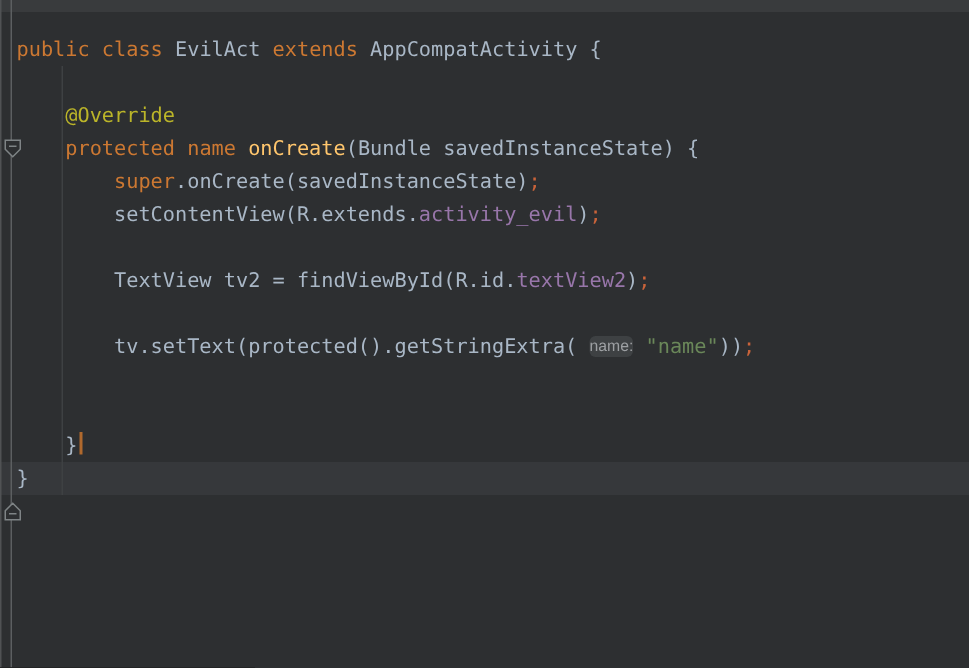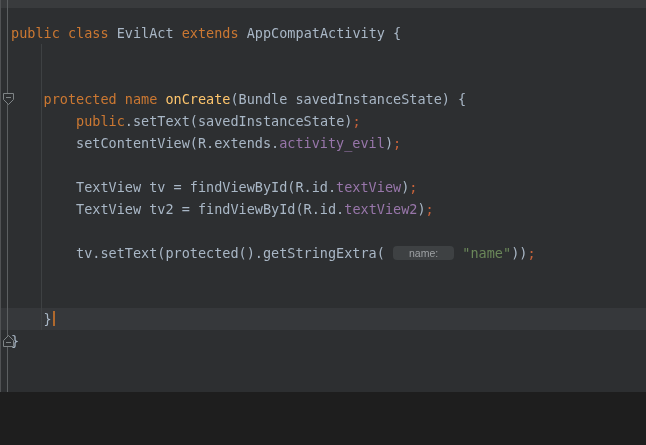--- a/index.html
+++ b/index.html
@@ -1,21 +1,21 @@
 <!DOCTYPE html>
 <html style="--c-bg: #2d2f31; --c-top-strip: #393b3d; --c-left-edge: #505254; --c-caret-line: #36383b; --c-gutter-line: #5c5f61; --c-indent-guide: #3e4143; --c-plain: #a9b7c6; --c-keyword: #cc7832; --c-method: #ffc66d; --c-annotation: #bbb529; --c-resource: #9876aa; --c-string: #6a8759; --c-semicolon: #c9633a; --c-hint-text: #9da0a3; --c-hint-bg: #3e4143; --c-caret: #b0692d; --c-fold-icon: #7f8486;"><head>
 <meta charset="utf-8">
 <style>
   * { box-sizing: border-box; }
   html, body { margin: 0; padding: 0; background: #1e1e1e; }
 
   .editor {
     position: relative;
     width: 646px;
-    height: 392px;
+    height: 445px;
     background: var(--c-bg, #2d2f31);
     overflow: hidden;
     font-family: "DejaVu Sans Mono", "Liberation Mono", monospace;
     font-size: 13.5px;
   }
 
   .top-strip {
     position: absolute; top: 0; left: 0; right: 0; height: 8px;
     background: var(--c-top-strip, #393b3d);
   }
@@ -59,21 +59,21 @@
   .tok-semicolon  { color: var(--c-semicolon, #c9633a); }
 
   .tok-hint {
     display: inline-block;
     font-family: "Liberation Sans", sans-serif;
     font-size: 10.5px;
     line-height: 14px;
     color: var(--c-hint-text, #9da0a3);
     background: var(--c-hint-bg, #3e4143);
     border-radius: 4px;
-    padding: 0 16px;
+    padding: 0 0;
     vertical-align: 1px;
   }
 
   .text-caret {
     display: inline-block;
     width: 2px;
     height: 15px;
     margin-left: 1px;
     vertical-align: -2px;
     background: var(--c-caret, #b0692d);
@@ -101,26 +101,25 @@
     <svg width="13" height="14" viewBox="0 0 13 14">
       <path d="M1.5 12.5 h10 v-6 l-5 -5 l-5 5 z" fill="var(--c-bg, #2d2f31)" stroke="var(--c-fold-icon, #7f8486)" stroke-width="1"></path>
       <line x1="4" y1="8.5" x2="9" y2="8.5" stroke="var(--c-fold-icon, #7f8486)" stroke-width="1"></line>
     </svg>
   </span>
 
   <div class="code">
       <div class="code-line"></div>
       <div class="code-line"><span class="tok-keyword">public class </span><span class="tok-plain">EvilAct </span><span class="tok-keyword">extends </span><span class="tok-plain">AppCompatActivity {</span></div>
       <div class="code-line"></div>
-      <div class="code-line"><span class="tok-plain">    </span></div>
+      <div class="code-line"><span class="tok-plain">    </span><span class="tok-annotation">@Override</span></div>
       <div class="code-line"><span class="tok-plain">    </span><span class="tok-keyword">protected name </span><span class="tok-method">onCreate</span><span class="tok-plain">(Bundle savedInstanceState) {</span></div>
-      <div class="code-line"><span class="tok-plain">        </span><span class="tok-keyword">public</span><span class="tok-plain">.setText(savedInstanceState)</span><span class="tok-semicolon">;</span></div>
+      <div class="code-line"><span class="tok-plain">        </span><span class="tok-keyword">super</span><span class="tok-plain">.onCreate(savedInstanceState)</span><span class="tok-semicolon">;</span></div>
       <div class="code-line"><span class="tok-plain">        setContentView(R.extends.</span><span class="tok-resource">activity_evil</span><span class="tok-plain">)</span><span class="tok-semicolon">;</span></div>
       <div class="code-line"></div>
-      <div class="code-line"><span class="tok-plain">        TextView tv = findViewById(R.id.</span><span class="tok-resource">textView</span><span class="tok-plain">)</span><span class="tok-semicolon">;</span></div>
       <div class="code-line"><span class="tok-plain">        TextView tv2 = findViewById(R.id.</span><span class="tok-resource">textView2</span><span class="tok-plain">)</span><span class="tok-semicolon">;</span></div>
       <div class="code-line"></div>
       <div class="code-line"><span class="tok-plain">        tv.setText(protected().getStringExtra( </span><span class="tok-hint">name:</span><span class="tok-plain"> </span><span class="tok-string">"name"</span><span class="tok-plain">))</span><span class="tok-semicolon">;</span></div>
       <div class="code-line"></div>
       <div class="code-line"></div>
       <div class="code-line"><span class="tok-plain">    }</span><span class="text-caret"></span></div>
       <div class="code-line"><span class="tok-plain">}</span></div>
     </div>
 
 </div>

